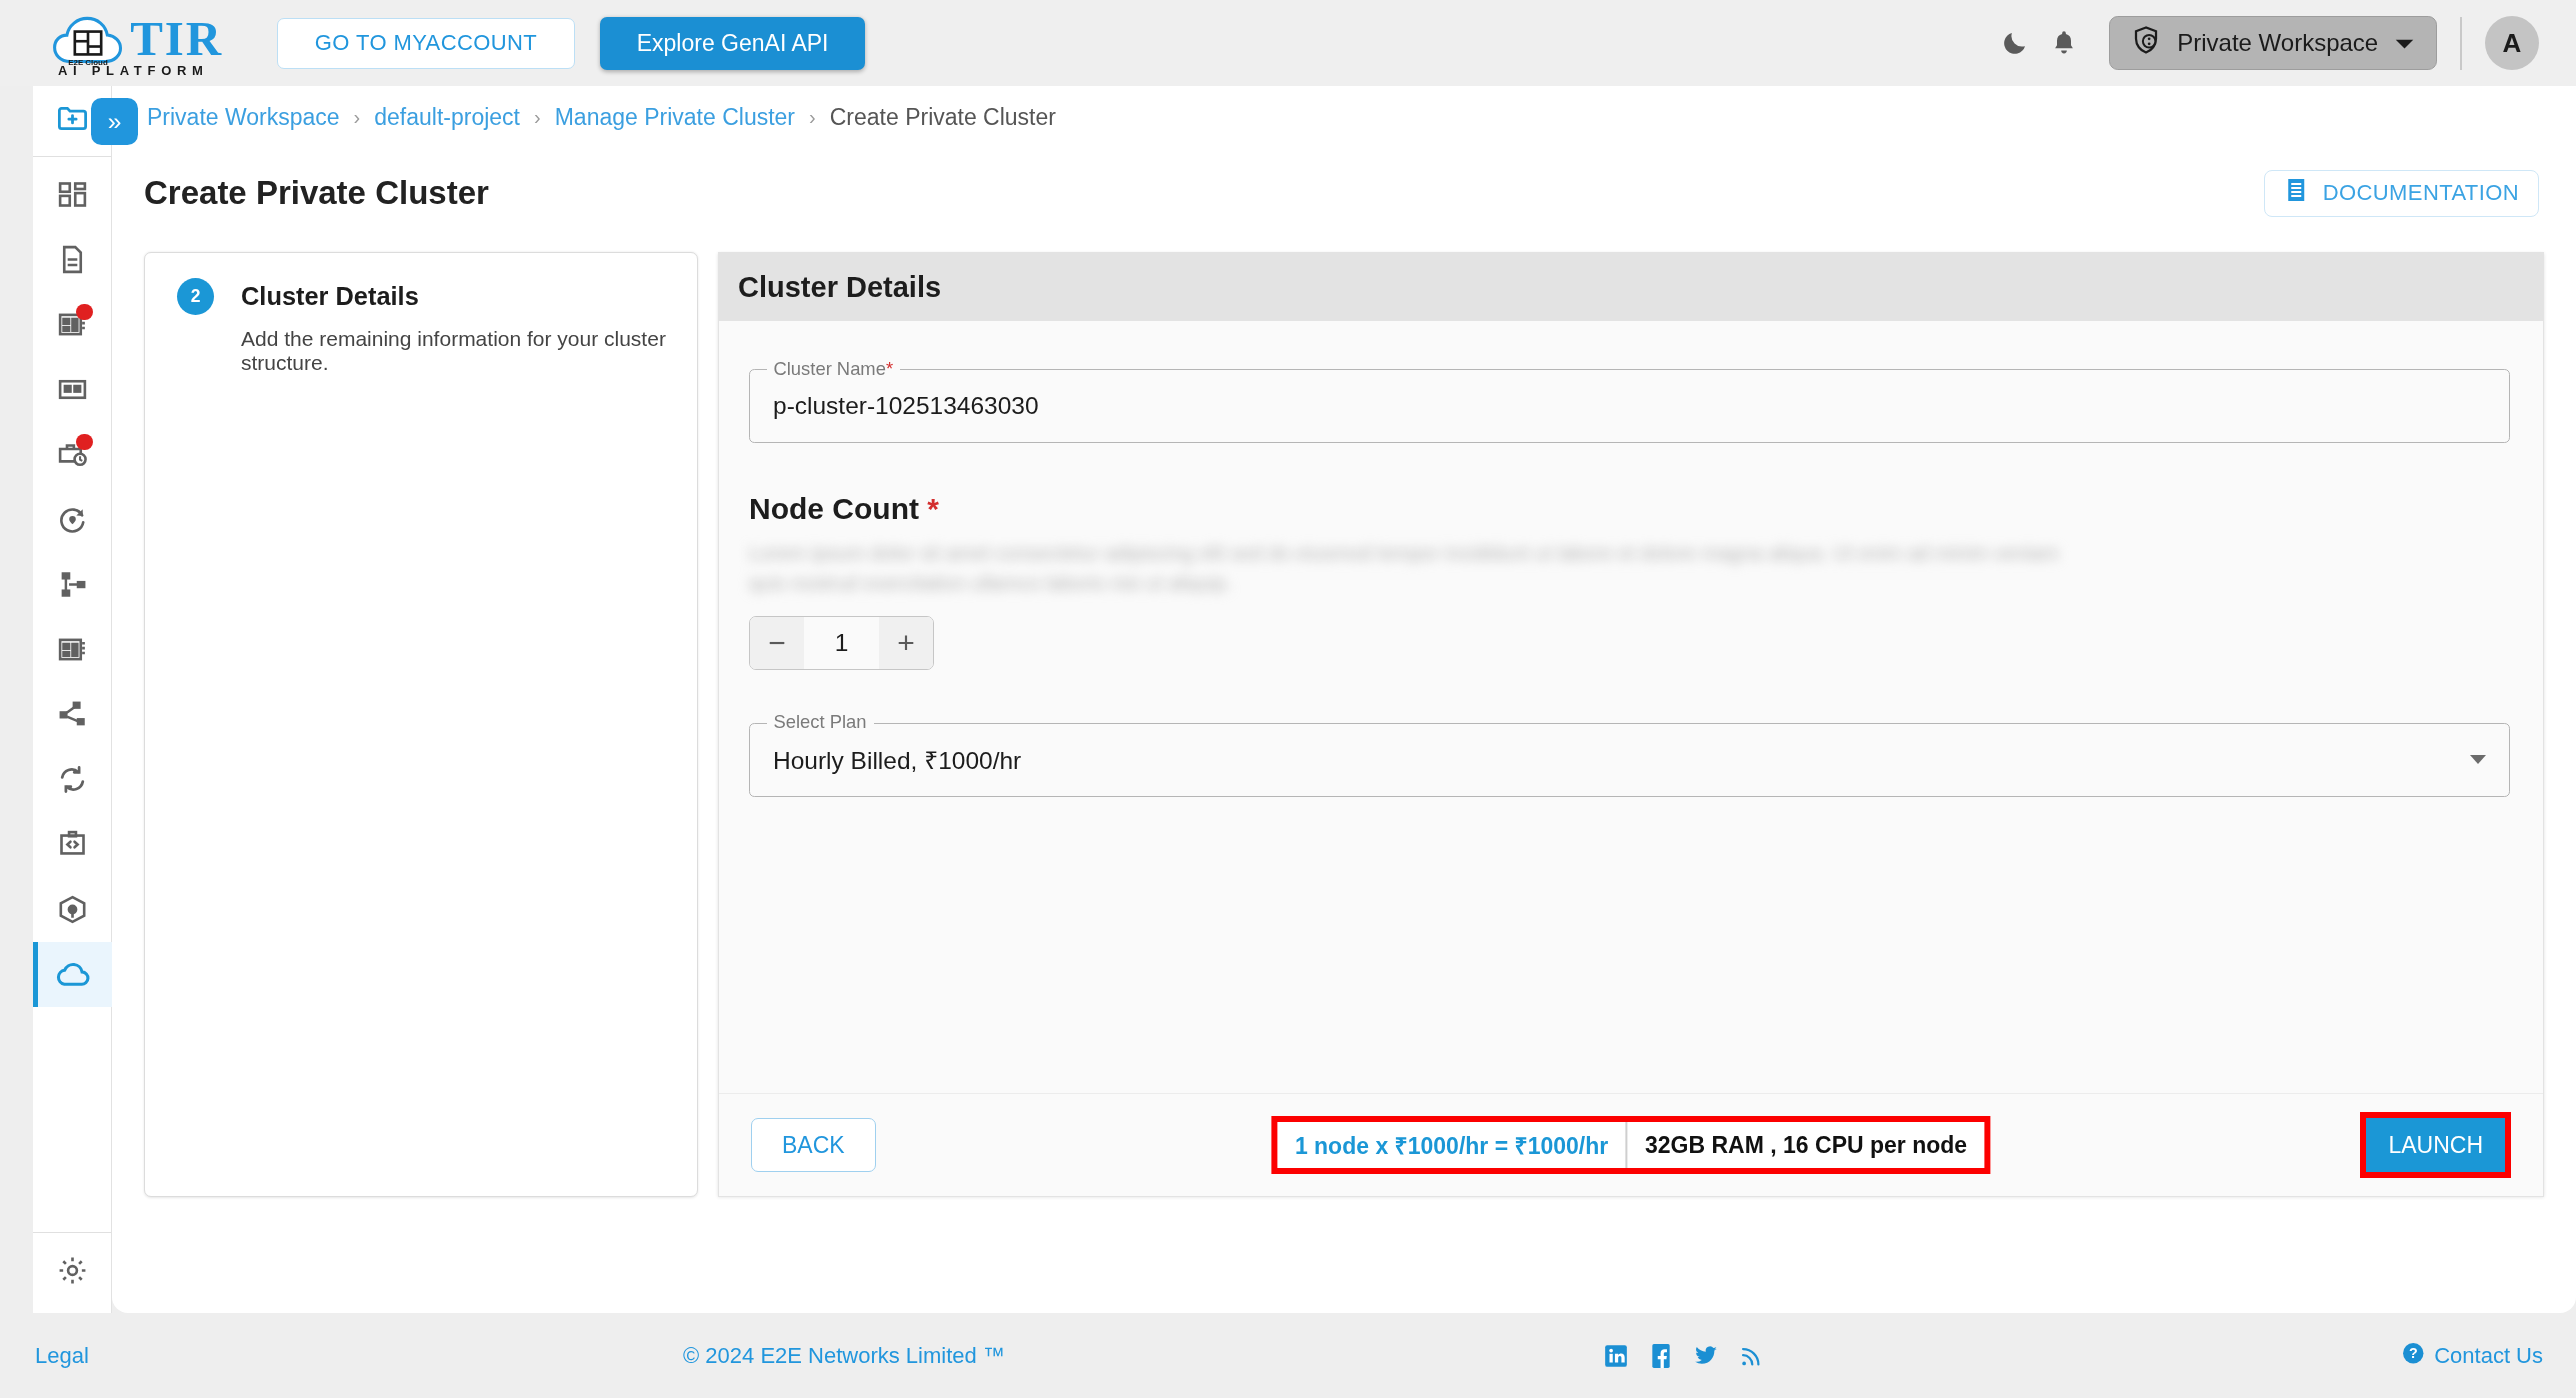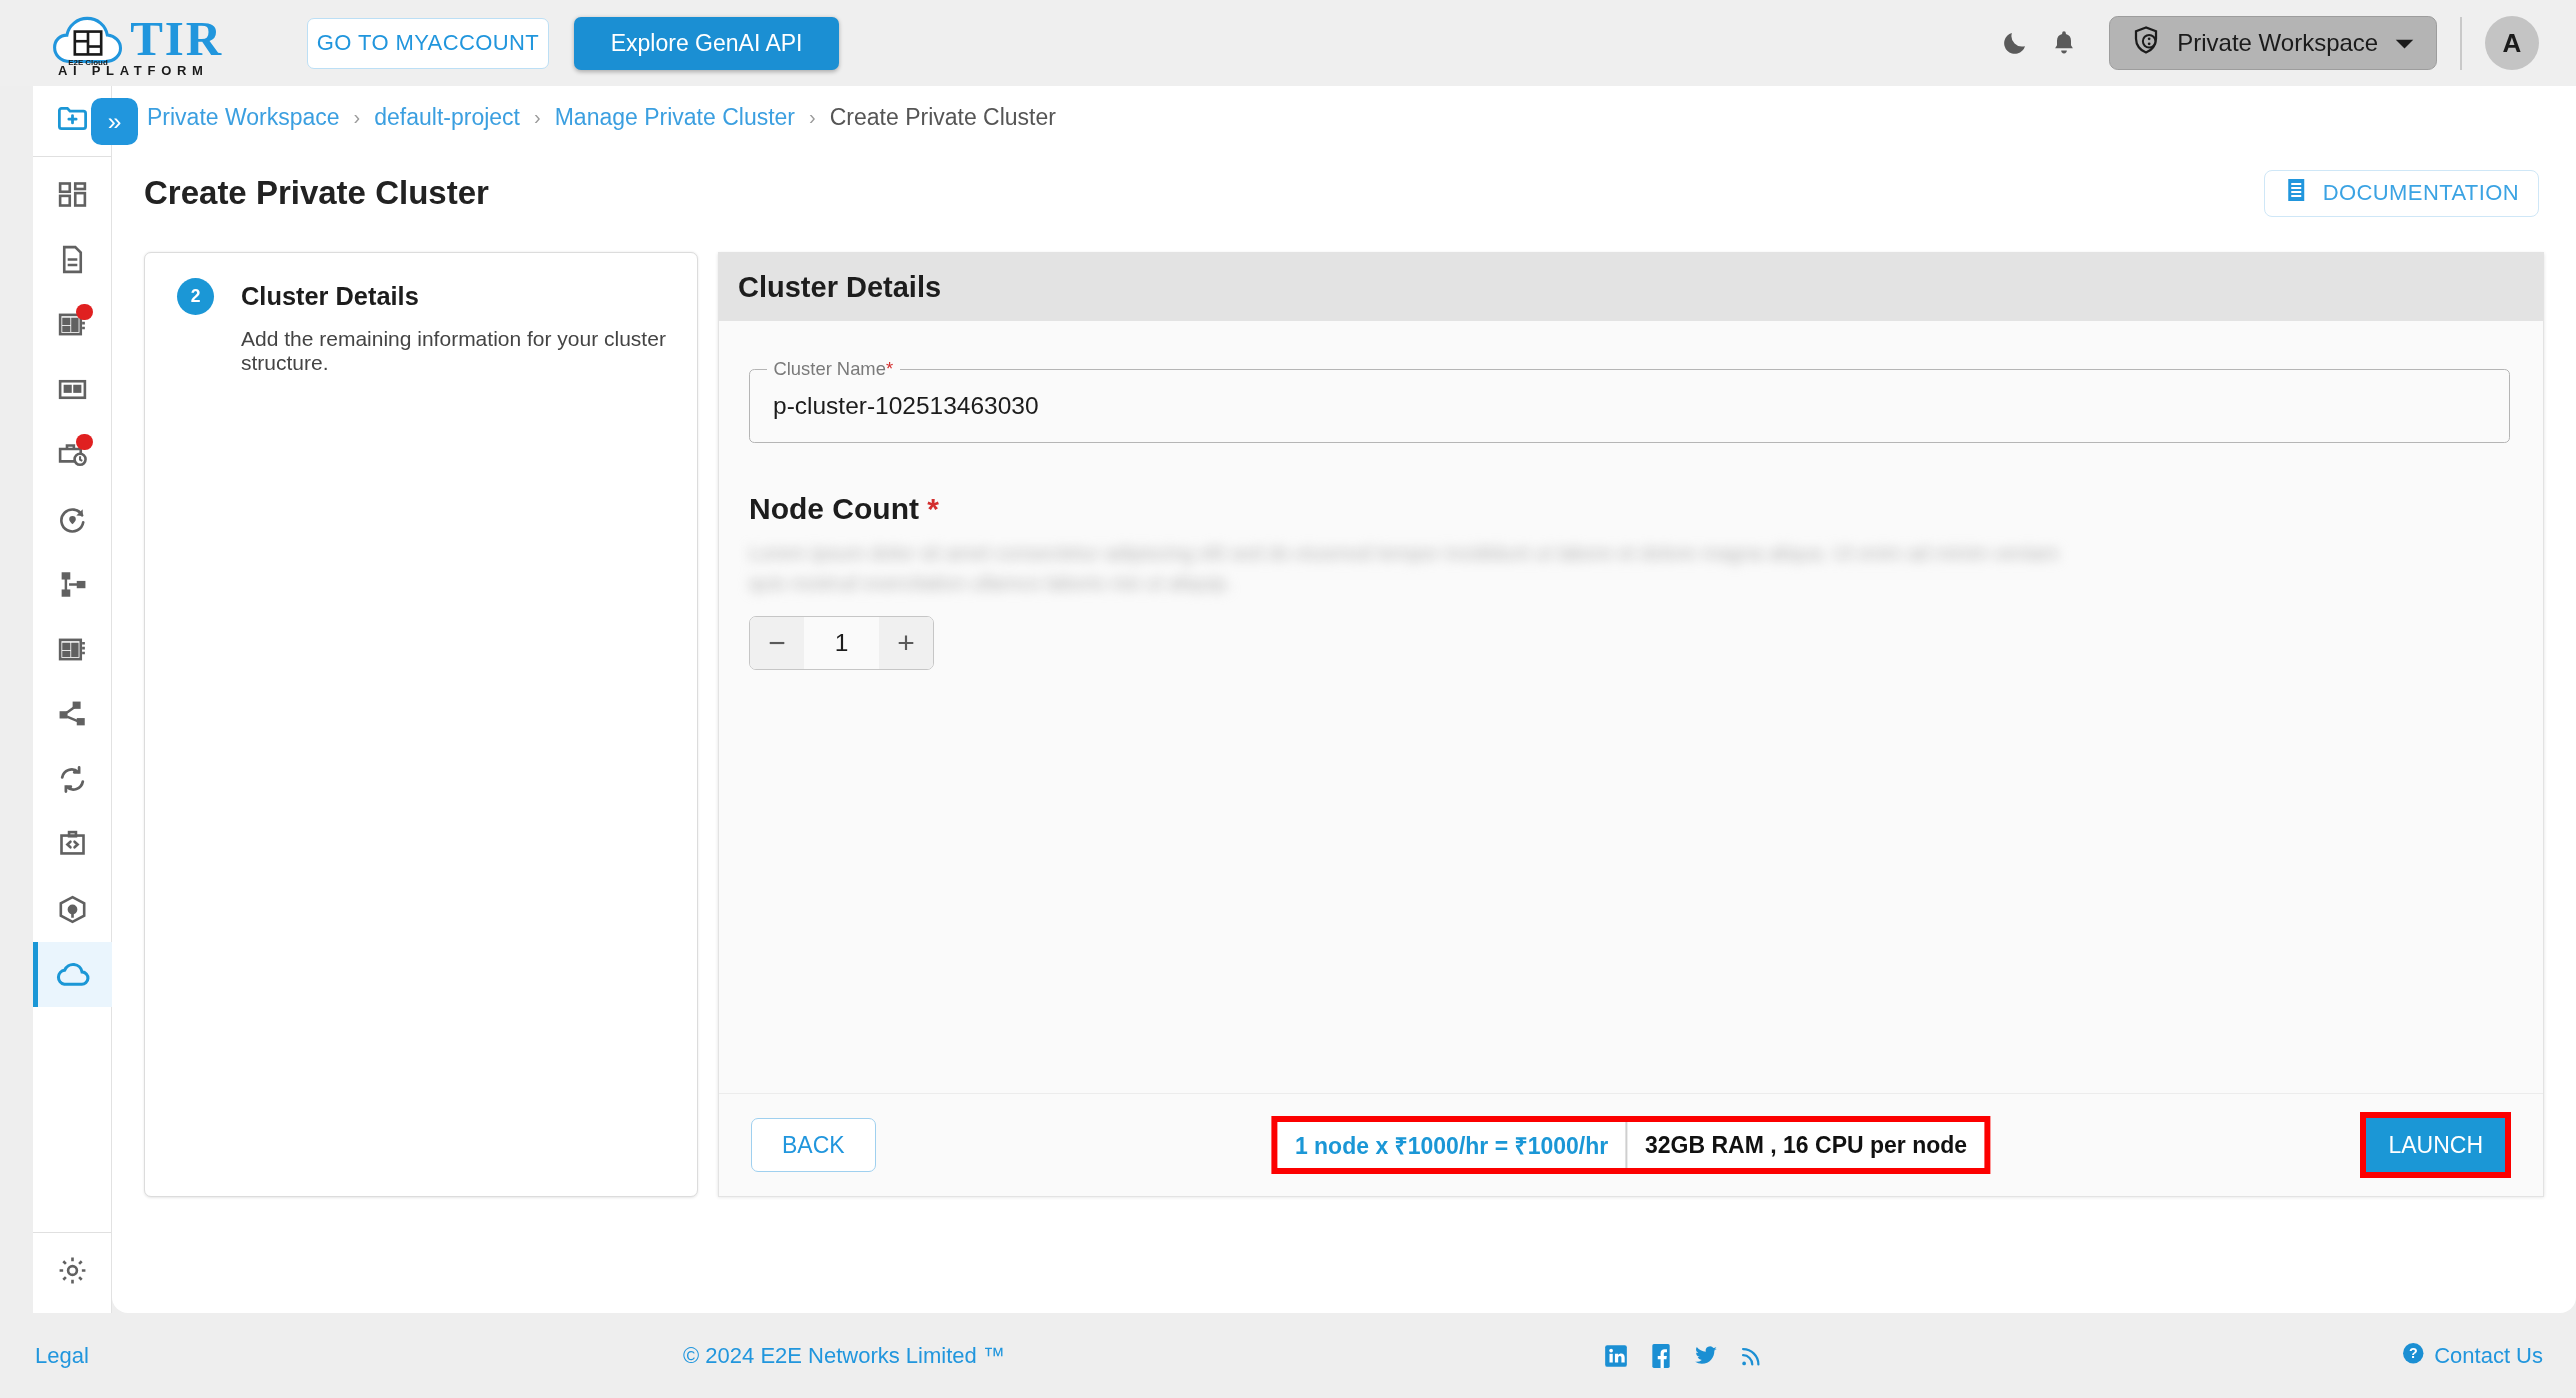--- a/index.html
+++ b/index.html
@@ -24,22 +24,22 @@
     letter-spacing: 1.8px; line-height: 1; margin-left: 5.3px;
   }
   .logo-sub {
     position: absolute; left: 7px; top: 49px;
     font-size: 13px; font-weight: 700; letter-spacing: 5.7px;
     color: #1a1a1a;
   }
   .logo-block { position: relative; display: flex; align-items: flex-start; }
 
   .btn-outline-top {
-    margin-left: 84px;
-    height: 51px; padding: 0 9px;
+    margin-left: 54px;
+    height: 51px; padding: 0 37px;
     border: 1.8px solid #bcdff5; border-radius: 7px;
     background: #ffffff; color: #2196dd;
     font-size: 22px; letter-spacing: 0.4px;
     display: flex; align-items: center; cursor: pointer;
   }
   .btn-filled-top {
     margin-left: 24.5px;
     height: 53px; padding: 0 37px;
     border: none; border-radius: 7px;
     background: #1b8fd3; color: #ffffff;
@@ -528,20 +528,27 @@
 
       <div class="stepper">
         <div class="sbtn">−</div>
         <div class="sval">1</div>
         <div class="sbtn">+</div>
       </div>
 
       
 
       
+      <div class="mfield">
+        <div class="legend">Select Plan</div>
+        <div class="box">
+          <span>Hourly Billed, ₹1000/hr</span>
+          <span class="caret"></span>
+        </div>
+      </div>
     </div>
 
     <div class="action-bar">
       <div class="btn-back">
         <span>BACK</span>
       </div>
 
       <div class="summary-outline">
         <div class="sum-left">1 node x ₹1000/hr = ₹1000/hr</div>
         <div class="sum-div"></div>

